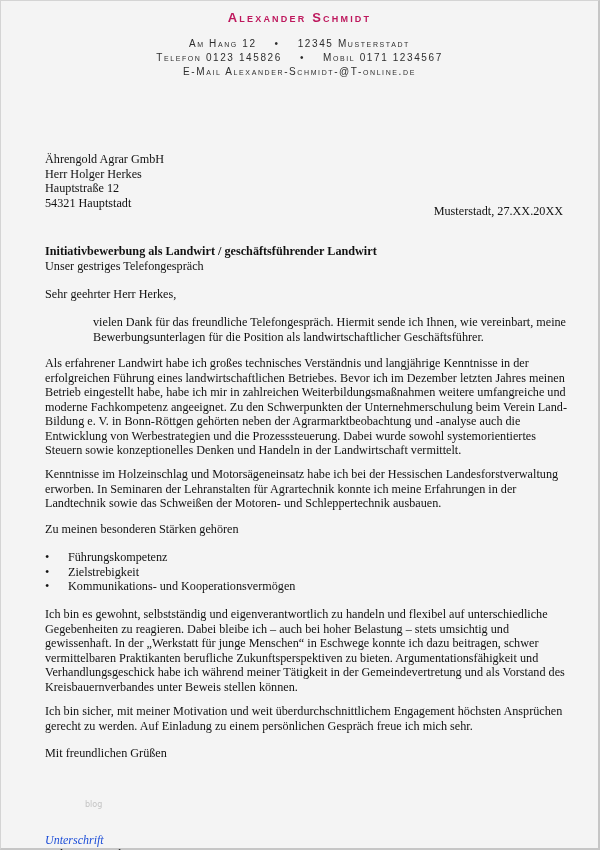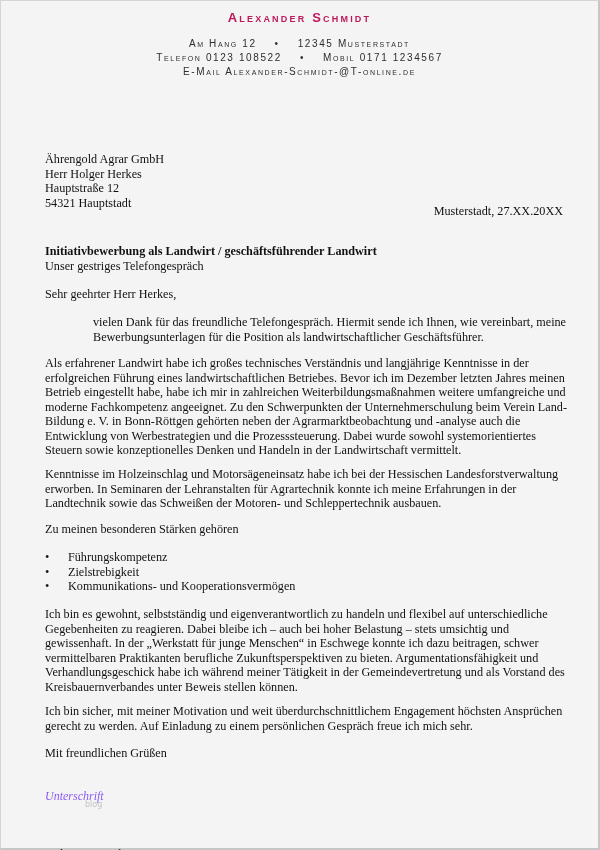--- a/index.html
+++ b/index.html
@@ -56,23 +56,23 @@
   .p2 { top: 355px; }
   .p3 { top: 466px; }
   .p4 { top: 521px; }
   .list { top: 549px; left: 44px; margin: 0; padding: 0; list-style: none; }
   .list li { position: relative; padding-left: 23px; }
   .list li .bullet { position: absolute; left: 0; top: 0; }
   .p5 { top: 606px; }
   .p6 { top: 703px; }
   .closing { top: 745px; left: 44px; }
   .signature {
-    top: 788px; left: 44px;
+    top: 832px; left: 44px;
     font-family: "Liberation Serif", serif;
-    font-style: italic; font-size: 12px; color: #8b5cf6;
+    font-style: italic; font-size: 12px; color: #1d4ed8;
   }
   .watermark {
     top: 799px; left: 40px;
     font-family: "DejaVu Sans", sans-serif;
     font-size: 8px; color: #c4c4c4; padding-left: 44px;
   }
   .attachment { top: 816px; left: 44px; margin-top: 30px; }
   p { margin: 0; }
 </style>
 </head>
@@ -80,21 +80,21 @@
 
 <div class="page">
 
   <div class="hdr-name">Alexander Schmidt</div>
 
   <div class="hdr-lines">
     <div>
       <span>Am Hang 12</span><span class="sep">•</span><span>12345 Musterstadt</span>
     </div>
     <div>
-      <span>Telefon 0123 108522</span><span class="sep">•</span><span>Mobil 0171 1234567</span>
+      <span>Telefon 0123 145826</span><span class="sep">•</span><span>Mobil 0171 1234567</span>
     </div>
     <div>E-Mail Alexander-Schmidt-@T-online.de</div>
   </div>
 
   <div class="abs serif recipient">
     <div>Ährengold Agrar GmbH</div>
     <div>Herr Holger Herkes</div>
     <div>Hauptstraße 12</div>
     <div>54321 Hauptstadt</div>
   </div>

